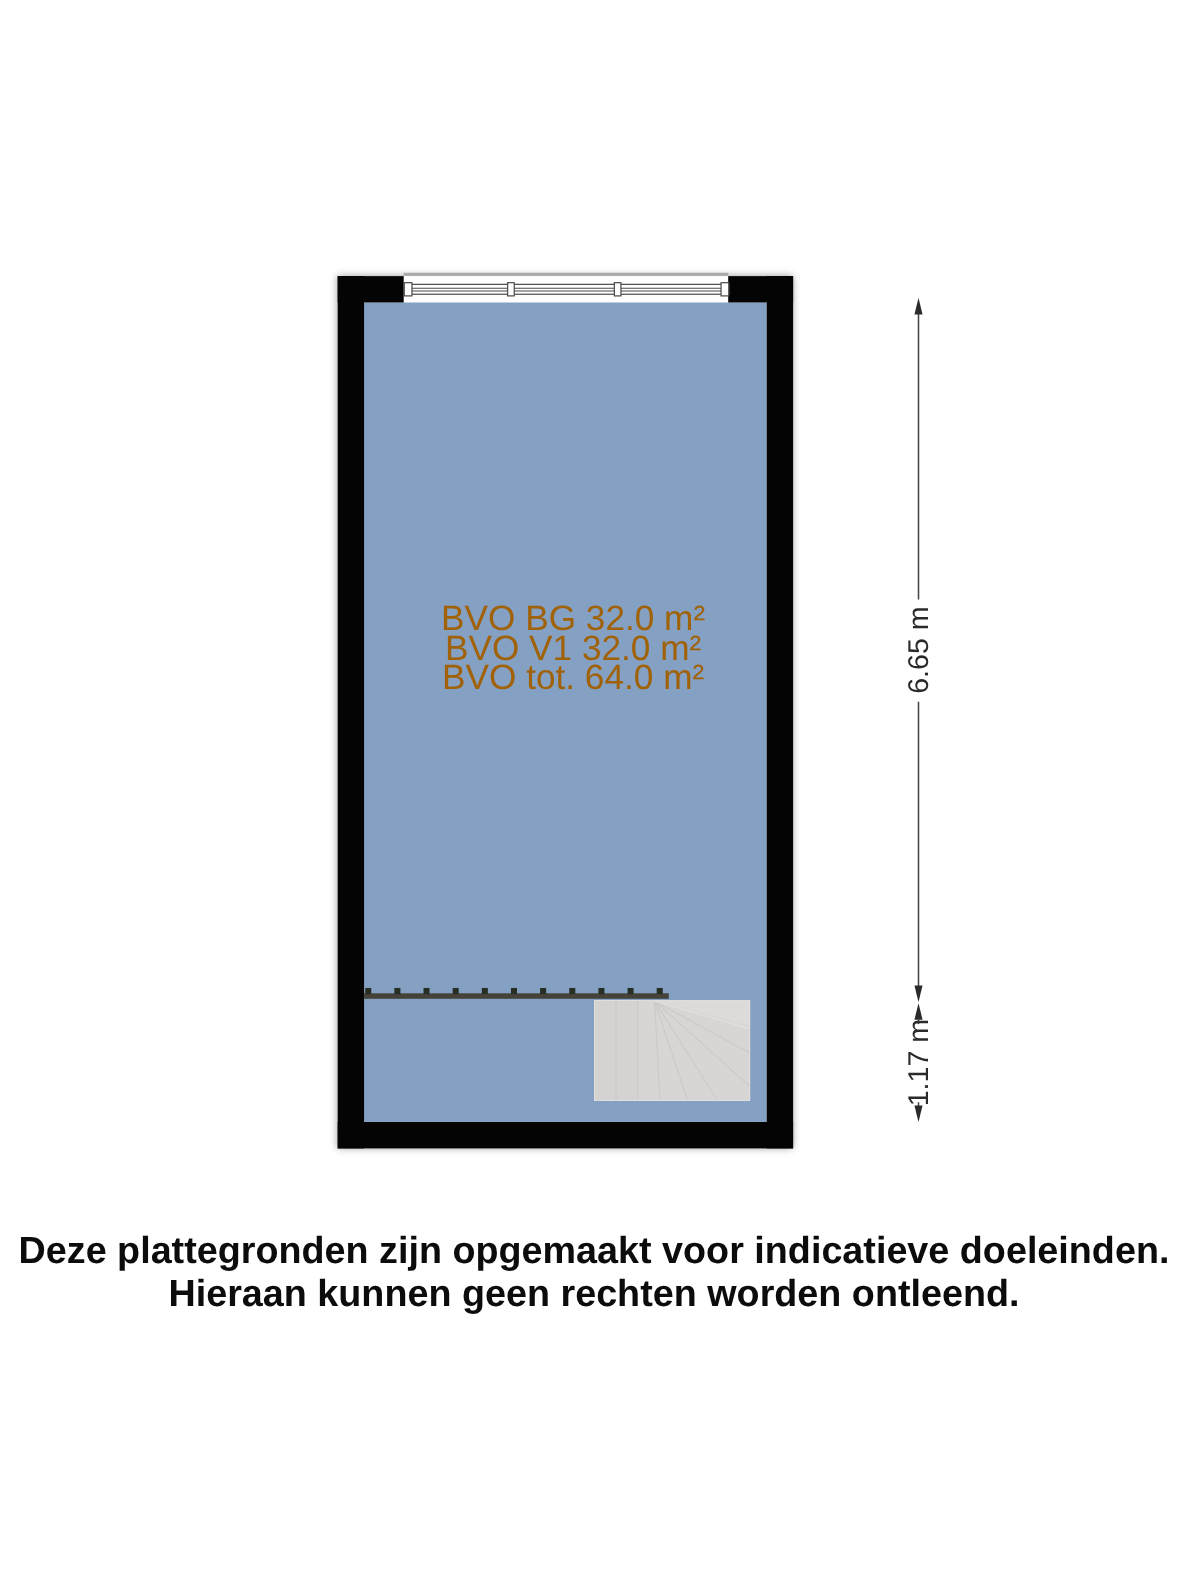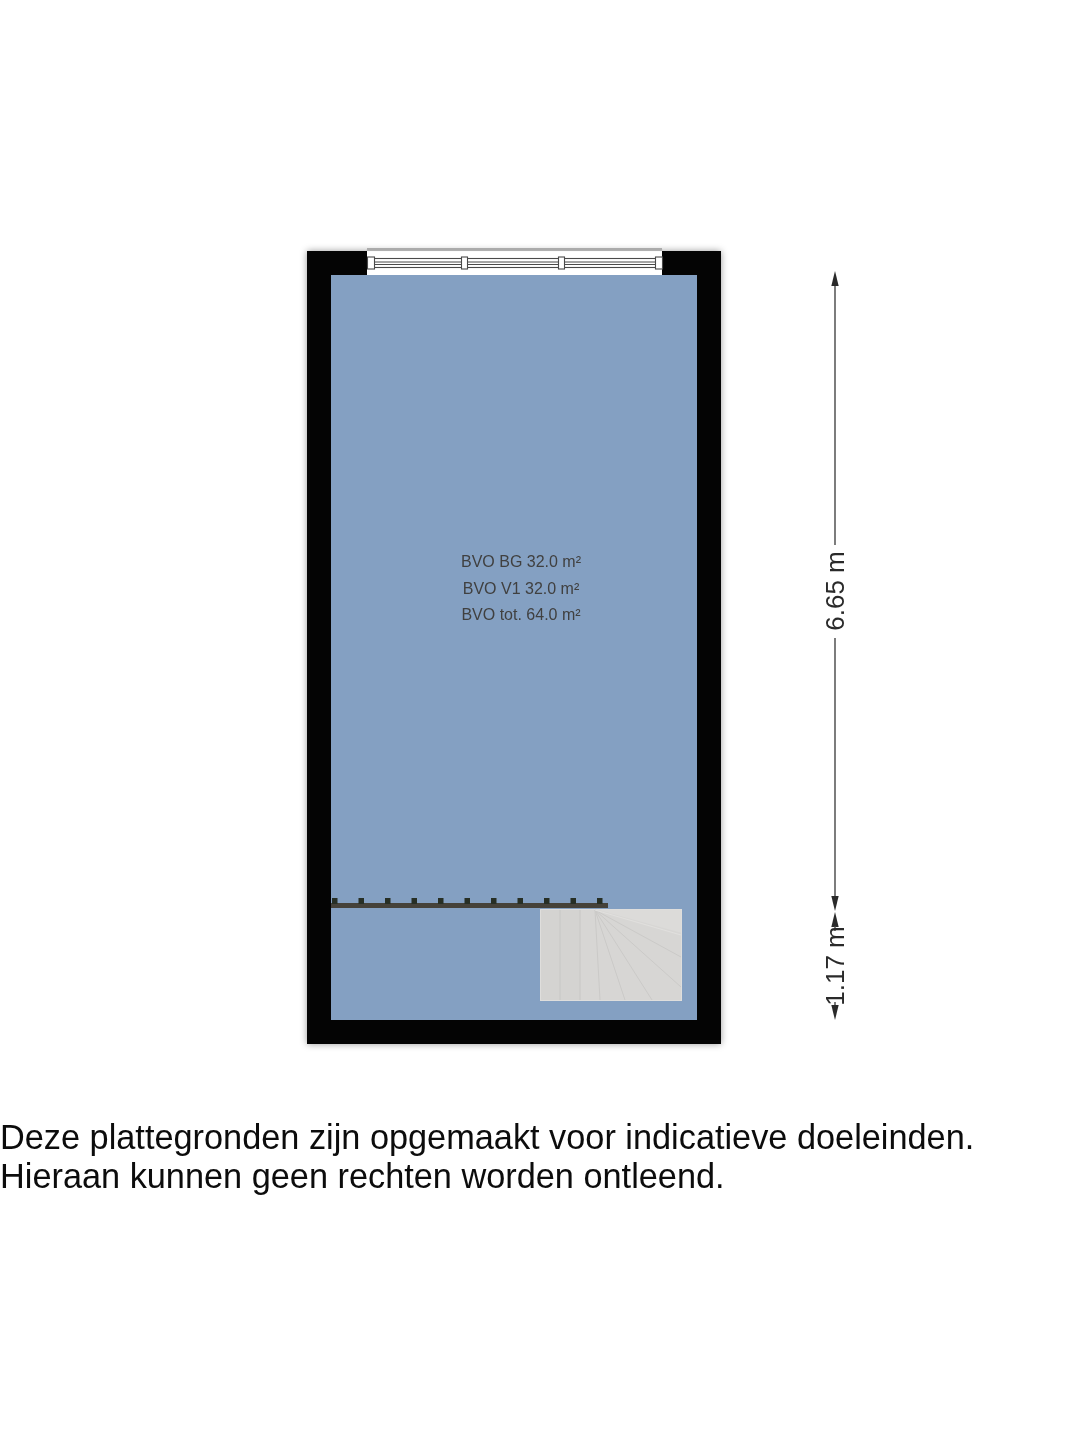--- a/index.html
+++ b/index.html
@@ -31,21 +31,21 @@
     <rect x="7.5" y="8.5" width="295" height="9" fill="#ffffff" stroke="#4a4a4a" stroke-width="1.1"></rect>
     <line x1="7.5" y1="12" x2="302.5" y2="12" stroke="#4a4a4a" stroke-width="1"></line>
     <line x1="7.5" y1="14.5" x2="302.5" y2="14.5" stroke="#4a4a4a" stroke-width="1"></line>
     <rect x="7.5" y="7" width="7" height="12" fill="#ffffff" stroke="#4a4a4a" stroke-width="1.1"></rect>
     <rect x="101.5" y="7" width="6" height="12" fill="#ffffff" stroke="#4a4a4a" stroke-width="1.1"></rect>
     <rect x="198.5" y="7" width="6" height="12" fill="#ffffff" stroke="#4a4a4a" stroke-width="1.1"></rect>
     <rect x="295.5" y="7" width="7" height="12" fill="#ffffff" stroke="#4a4a4a" stroke-width="1.1"></rect>
   </g>
 </svg>
 
-<div class="abs" style="left:321px;top:549px;width:400px;text-align:center;font-size:16px;line-height:26.5px;color:#404040;">BVO BG 32.0 m²<br>BVO V1 32.0 m²<br>BVO tot. 64.0 m²</div>
+<div class="abs" style="left:321px;top:549px;width:400px;text-align:center;font-size:32px;line-height:26.5px;color:#a16207;">BVO BG 32.0 m²<br>BVO V1 32.0 m²<br>BVO tot. 64.0 m²</div>
 
 <svg class="abs" style="left:540px;top:909px;" width="142" height="92" viewBox="0 0 142 92">
   <rect x="0" y="0" width="142" height="92" fill="#d4d3d1"></rect>
   <rect x="40" y="0" width="102" height="92" fill="#d7d6d4"></rect>
   <path d="M55 0 L142 0 L142 24 Z" fill="#dcdbd9"></path>
   <rect x="0" y="0" width="142" height="92" fill="none" stroke="#dfdedc" stroke-width="2"></rect>
   <line x1="20" y1="1" x2="20" y2="91" stroke="#c9c8c6" stroke-width="1.1"></line>
   <line x1="40" y1="1" x2="40" y2="91" stroke="#c9c8c6" stroke-width="1.1"></line>
   <g stroke="#cbcac8" stroke-width="1">
     <line x1="55" y1="1" x2="60" y2="91"></line>
@@ -88,13 +88,13 @@
 <svg class="abs" style="left:790px;top:900px;" width="100" height="140" viewBox="0 0 100 140">
   <g stroke="#454545" stroke-width="1.4" fill="#2a2a2a">
     <path d="M45 12 L41.3 27 L48.7 27 Z" stroke="none"></path>
     <line x1="45" y1="26" x2="45" y2="31"></line>
     <line x1="45" y1="102" x2="45" y2="106"></line>
     <path d="M45 120 L41.3 105 L48.7 105 Z" stroke="none"></path>
   </g>
   <text x="45" y="66" transform="rotate(-90 45 66)" text-anchor="middle" dominant-baseline="central" font-size="26" fill="#2a2a2a" font-family="Liberation Sans, sans-serif">1.17 m</text>
 </svg>
 
-<div class="abs" style="left:0;top:1118px;width:1080px;font-size:34.3px;font-weight:normal;line-height:39px;color:#0c0c0c;">Deze plattegronden zijn opgemaakt voor indicatieve doeleinden.<br>Hieraan kunnen geen rechten worden ontleend.</div>
+<div class="abs" style="left:0;top:1118px;width:1080px;text-align:center;font-size:34.3px;font-weight:bold;line-height:39px;color:#0c0c0c;">Deze plattegronden zijn opgemaakt voor indicatieve doeleinden.<br>Hieraan kunnen geen rechten worden ontleend.</div>
 
 </body></html>

